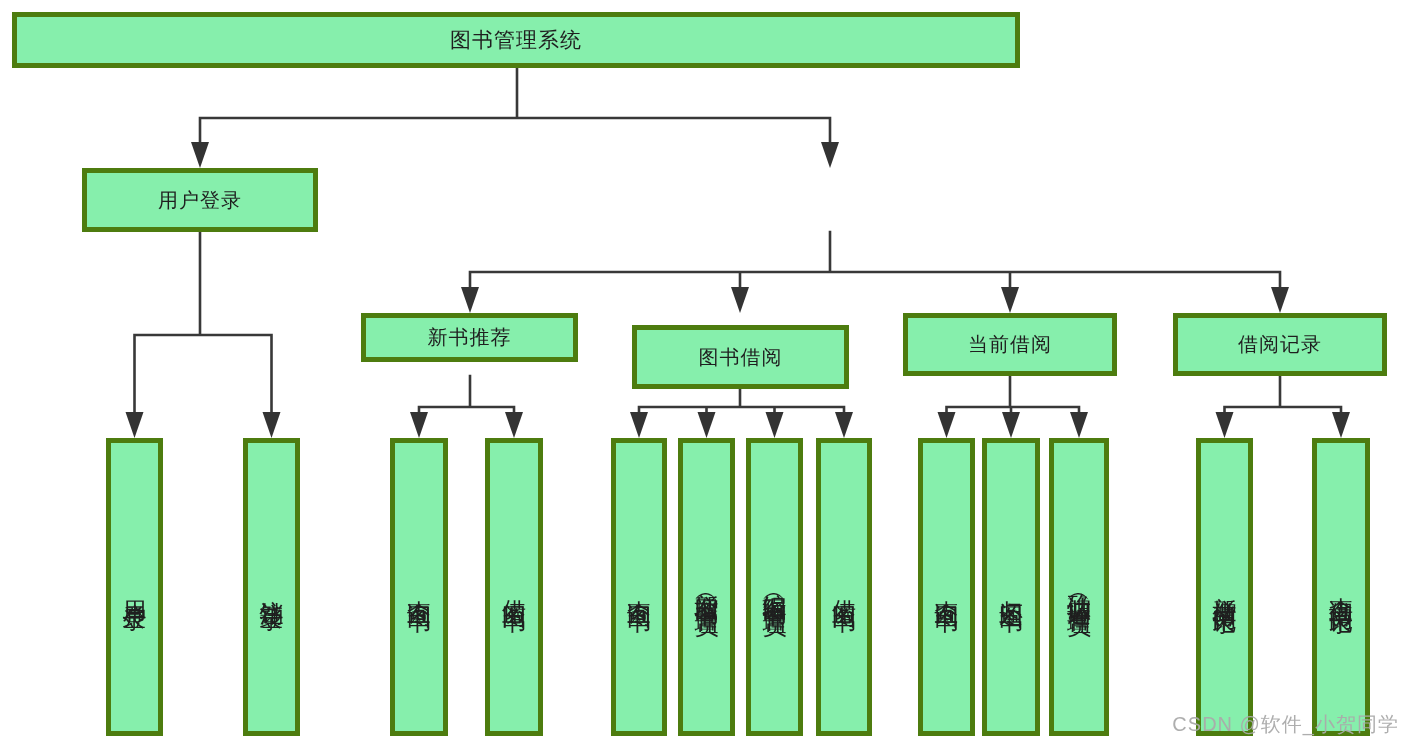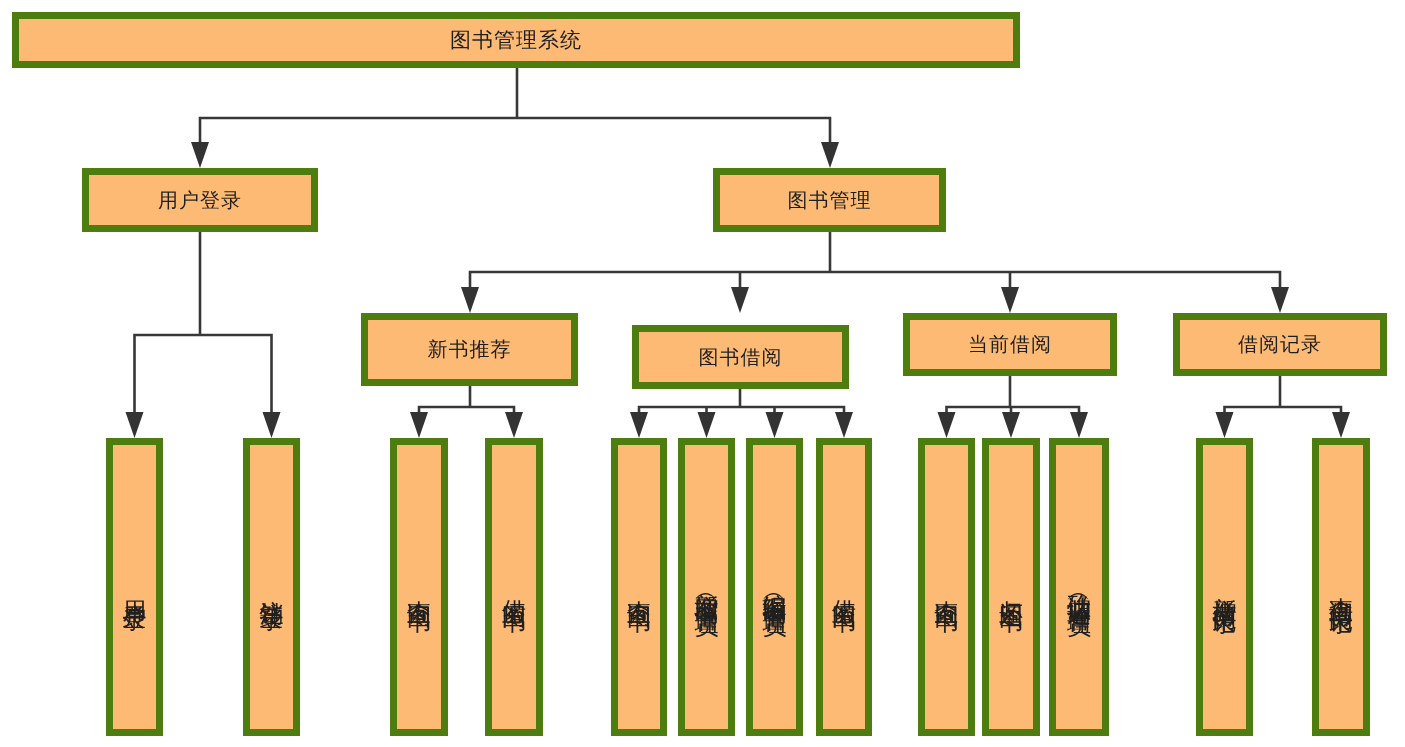--- a/index.html
+++ b/index.html
@@ -4,21 +4,21 @@
 <style>
   html,body{margin:0;padding:0;background:#ffffff;}
   .stage{
     position:relative;width:1405px;height:747px;background:#ffffff;
     font-family:"Liberation Sans","DejaVu Sans",sans-serif;overflow:hidden;
   }
   svg.wires{position:absolute;left:0;top:0;z-index:0;}
   .wire{stroke:#383838;stroke-width:2.6;fill:none;stroke-linecap:square;}
   .arrowhead{fill:#333333;stroke:none;}
   .node{
-    position:absolute;background:#fdba74;border:7px solid #4d7c0f;
+    position:absolute;background:#86efac;border:5px solid #4d7c0f;
     display:flex;align-items:center;justify-content:center;
     box-sizing:border-box;color:#1f1f1f;z-index:1;
   }
   .h-label{font-size:20px;letter-spacing:1px;white-space:nowrap;}
   .root-label{font-size:21px;letter-spacing:1px;white-space:nowrap;}
   .v-label{
     writing-mode:vertical-rl;text-orientation:mixed;
     font-size:24px;letter-spacing:3px;line-height:1;white-space:nowrap;
   }
   .watermark{
@@ -74,25 +74,22 @@
     </g>
   </svg>
 
   <div class="node" style="left:12px;top:12px;width:1008px;height:56px;">
     <span class="root-label">图书管理系统</span>
   </div>
 
   <div class="node" style="left:82px;top:168px;width:236px;height:64px;">
     <span class="h-label">用户登录</span>
   </div>
-  <div class="node" style="left:713px;top:168px;width:233px;height:64px;">
-    <span class="h-label">图书管理</span>
-  </div>
 
-  <div class="node" style="left:361px;top:313px;width:217px;height:73px;">
+  <div class="node" style="left:361px;top:313px;width:217px;height:49px;">
     <span class="h-label">新书推荐</span>
   </div>
   <div class="node" style="left:632px;top:325px;width:217px;height:64px;">
     <span class="h-label">图书借阅</span>
   </div>
   <div class="node" style="left:903px;top:313px;width:214px;height:63px;font-family:Liberation Mono, monospace;">
     <span class="h-label">当前借阅</span>
   </div>
   <div class="node" style="left:1173px;top:313px;width:214px;height:63px;align-items:center;">
     <span class="h-label">借阅记录</span>
@@ -135,14 +132,15 @@
     <span class="v-label">确认归还（管理员）</span>
   </div>
 
   <div class="node leaf" style="left:1196px;top:438px;width:57px;height:298px;">
     <span class="v-label">新增借阅记录</span>
   </div>
   <div class="node leaf" style="left:1312px;top:438px;width:58px;height:298px;">
     <span class="v-label">查询借阅记录</span>
   </div>
 
+  <div class="watermark">CSDN @软件_小贺同学</div>
 
 </div>
 
 </body></html>

